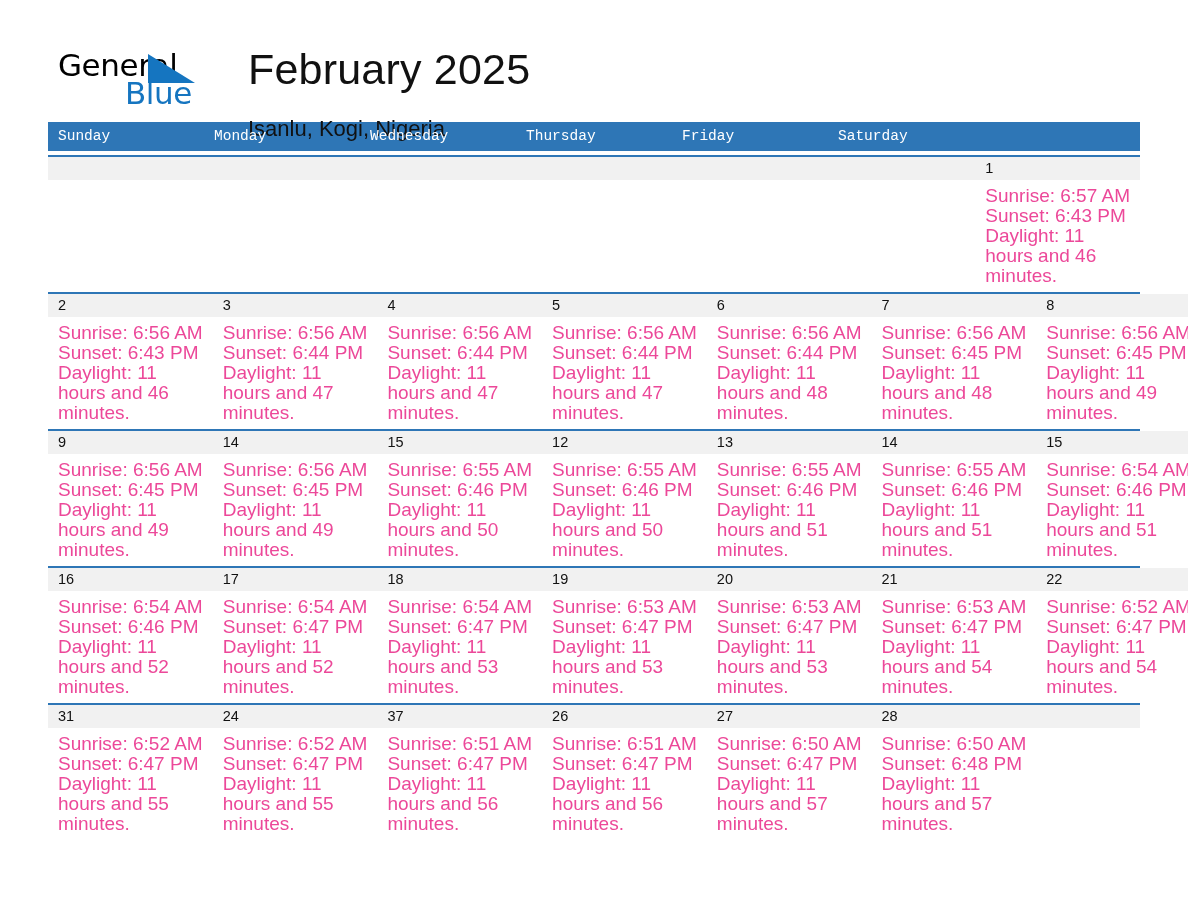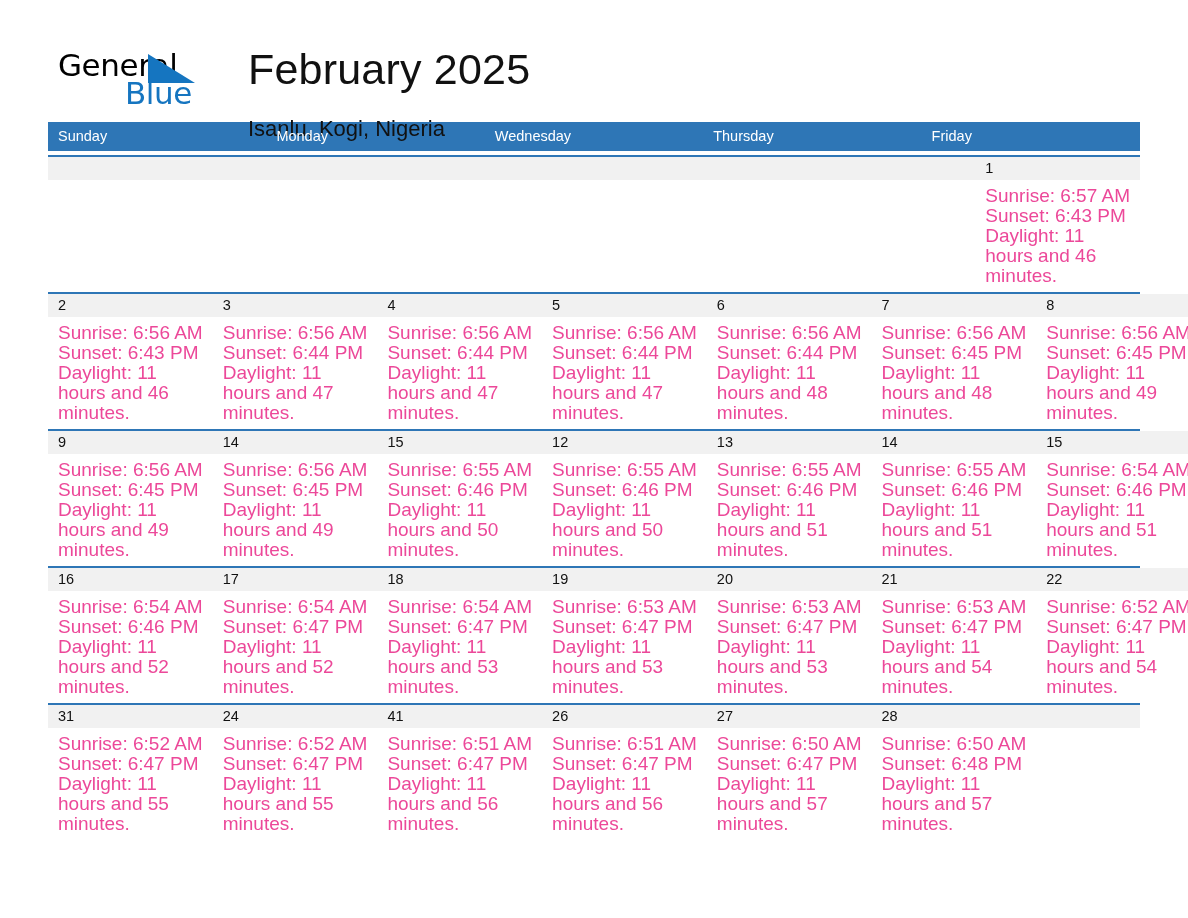--- a/index.html
+++ b/index.html
@@ -86,23 +86,24 @@
     margin-top: 20px;
   }
 
   
   .calendar {
     margin-top: 10px;
     width: 1092px;
   }
   .weekdays {
     display: grid;
-    grid-template-columns: repeat(5, 1fr);
+    grid-template-columns: repeat(7, 1fr);
     background: #2e76b6;
     height: 29px;
+    font-family: Liberation Mono, monospace;
   }
   .weekday {
     color: #ffffff;
     font-size: 14.5px;
     line-height: 29px;
     padding-left: 10px;
     white-space: nowrap;
   }
 
   .week {
@@ -388,21 +389,21 @@
           </div>
           <div class="cell filled">
             <div class="daynum">24</div>
             <div class="info">
               <div>Sunrise: 6:52 AM</div>
               <div>Sunset: 6:47 PM</div>
               <div class="daylight">Daylight: 11 hours and 55 minutes.</div>
             </div>
           </div>
           <div class="cell filled">
-            <div class="daynum">41</div>
+            <div class="daynum">37</div>
             <div class="info">
               <div>Sunrise: 6:51 AM</div>
               <div>Sunset: 6:47 PM</div>
               <div class="daylight">Daylight: 11 hours and 56 minutes.</div>
             </div>
           </div>
           <div class="cell filled">
             <div class="daynum">26</div>
             <div class="info">
               <div>Sunrise: 6:51 AM</div>

